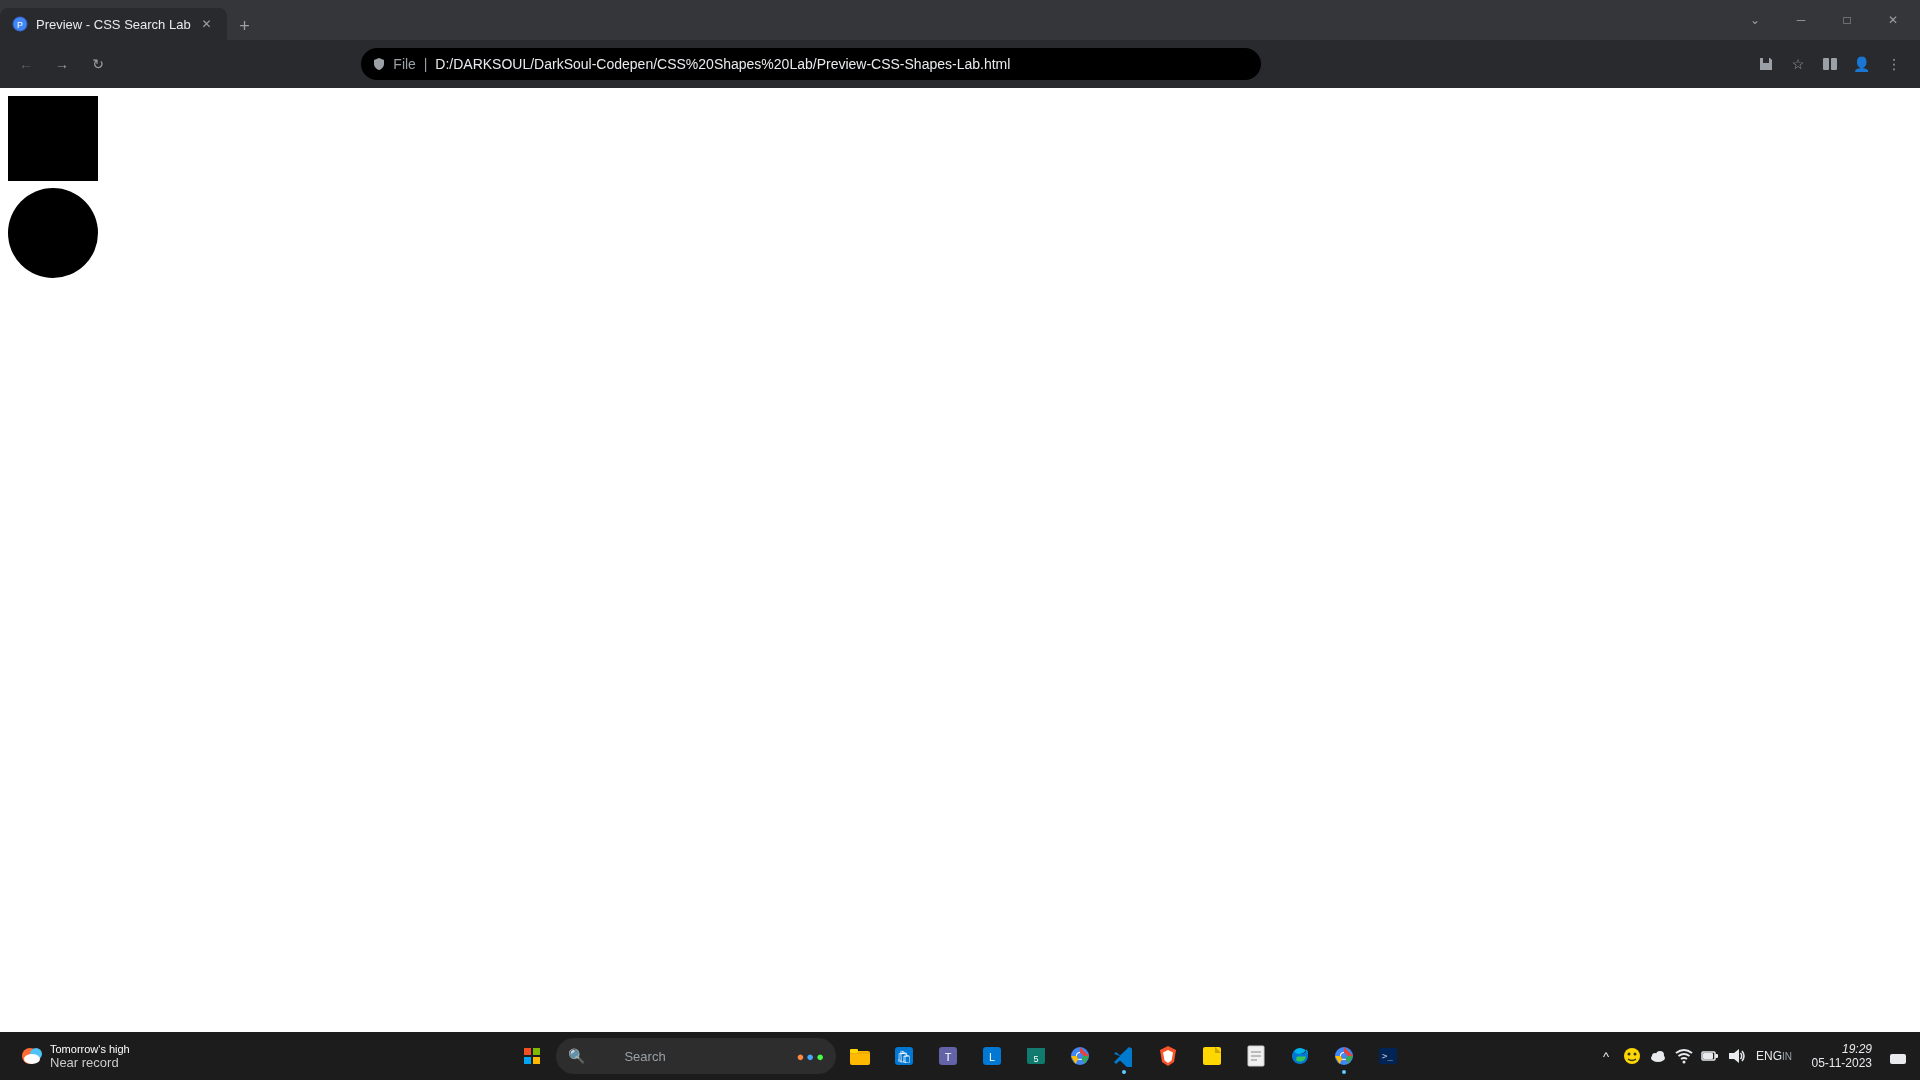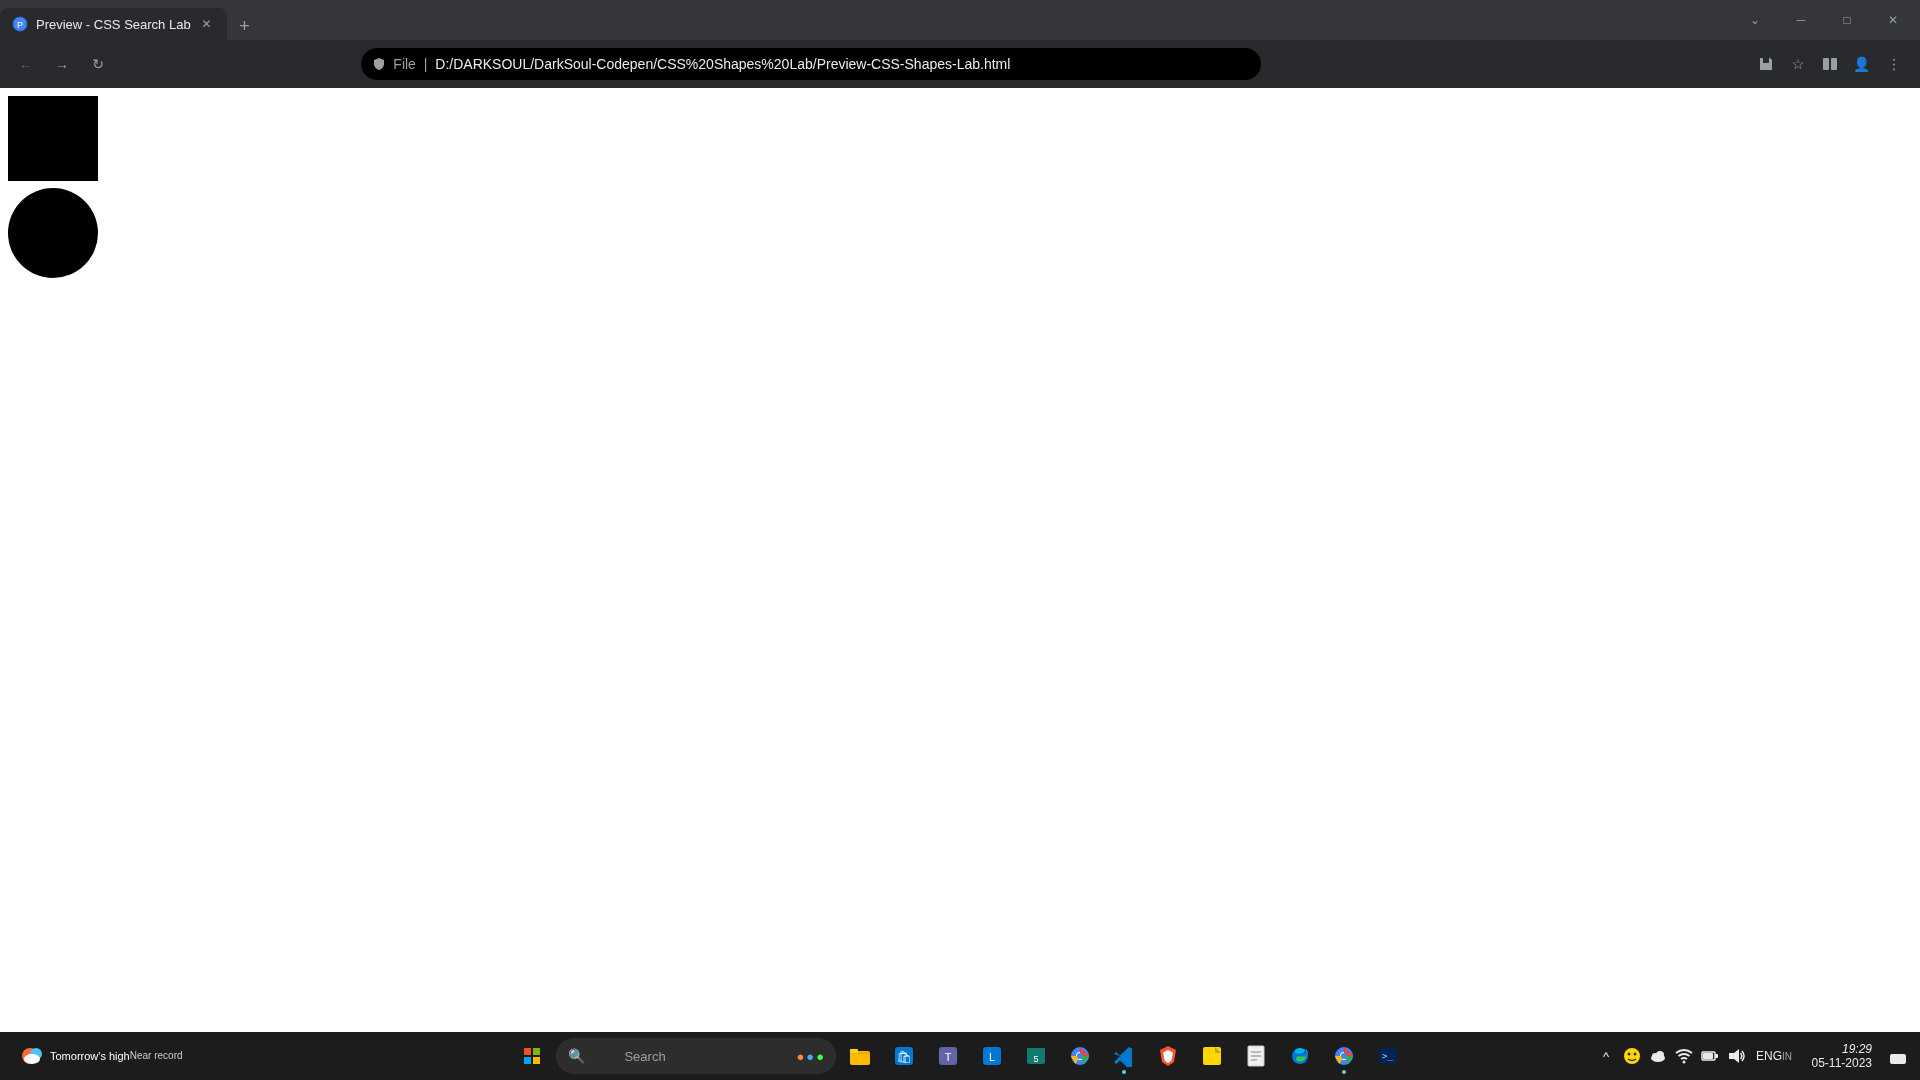--- a/index.html
+++ b/index.html
@@ -203,29 +203,29 @@
       min-width: 160px;
       cursor: pointer;
     }
     .weather-icon {
       width: 28px;
       height: 28px;
       position: relative;
     }
     .weather-text {
       display: flex;
+      flex-direction: column;
     }
     .weather-title {
       font-size: 11px;
       color: #ffffff;
     }
     .weather-subtitle {
-      font-size: 10px;
+      font-size: 13px;
       color: #cccccc;
-      text-align: right;
     }
 
     .taskbar-center {
       position: absolute;
       left: 50%;
       transform: translateX(-50%);
       display: flex;
       align-items: center;
       gap: 4px;
     }

